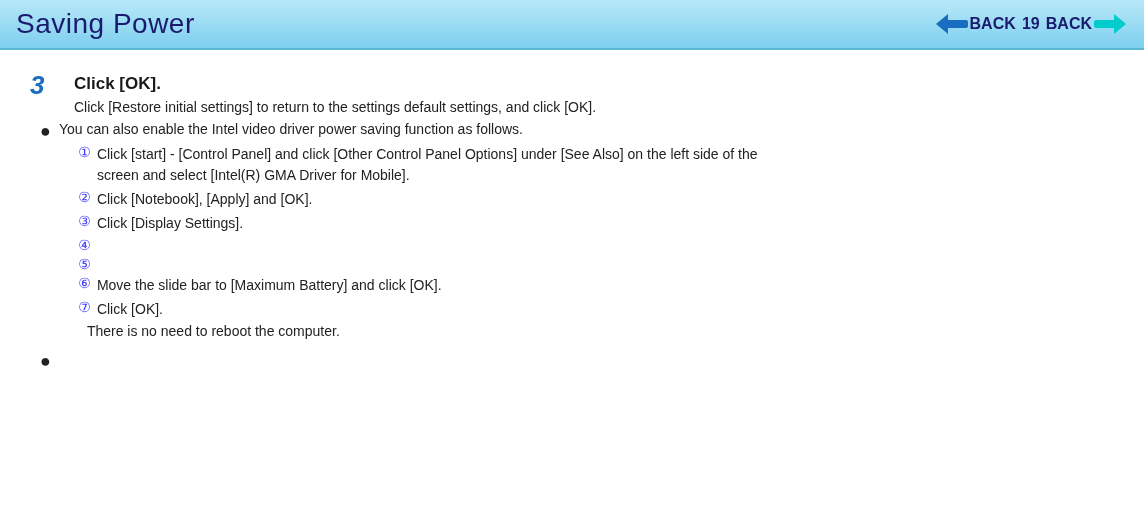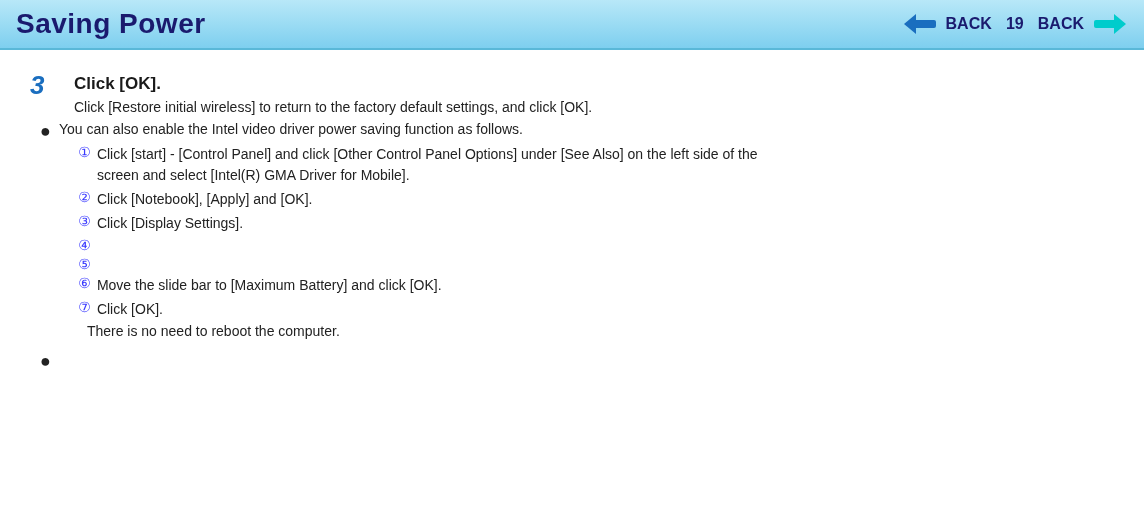--- a/index.html
+++ b/index.html
@@ -17,28 +17,27 @@
       background: linear-gradient(to bottom, #b8e8f8, #7ecfef);
       display: flex;
       align-items: center;
       justify-content: space-between;
       padding: 6px 16px 6px 16px;
       height: 50px;
       border-bottom: 2px solid #5ab8d8;
     }
     .header-title {
       font-size: 28px;
-      font-weight: bold;
+      font-weight: normal;
       color: #1a1a6e;
       letter-spacing: 0.5px;
     }
     .nav-area {
       display: flex;
       align-items: center;
-      gap: 8px;
     }
     .nav-arrow {
       width: 36px;
       height: 28px;
       display: flex;
       align-items: center;
       justify-content: center;
       cursor: pointer;
     }
     .nav-arrow svg {
@@ -199,21 +198,21 @@
   </div>
 </div>
 
 <div class="content">
 
   
   <div class="step-row">
     <div class="step-number">3</div>
     <div class="step-content">
       <h2>Click [OK].</h2>
-      <p>Click [Restore initial wireless] to return to the factory default settings, and click [OK].</p>
+      <p>Click [Restore initial settings] to return to the settings default settings, and click [OK].</p>
     </div>
   </div>
 
   
 
   
   <div class="main-bullet">
     <div class="bullet-item">
       <span class="bullet-dot">●</span>
       <div>

